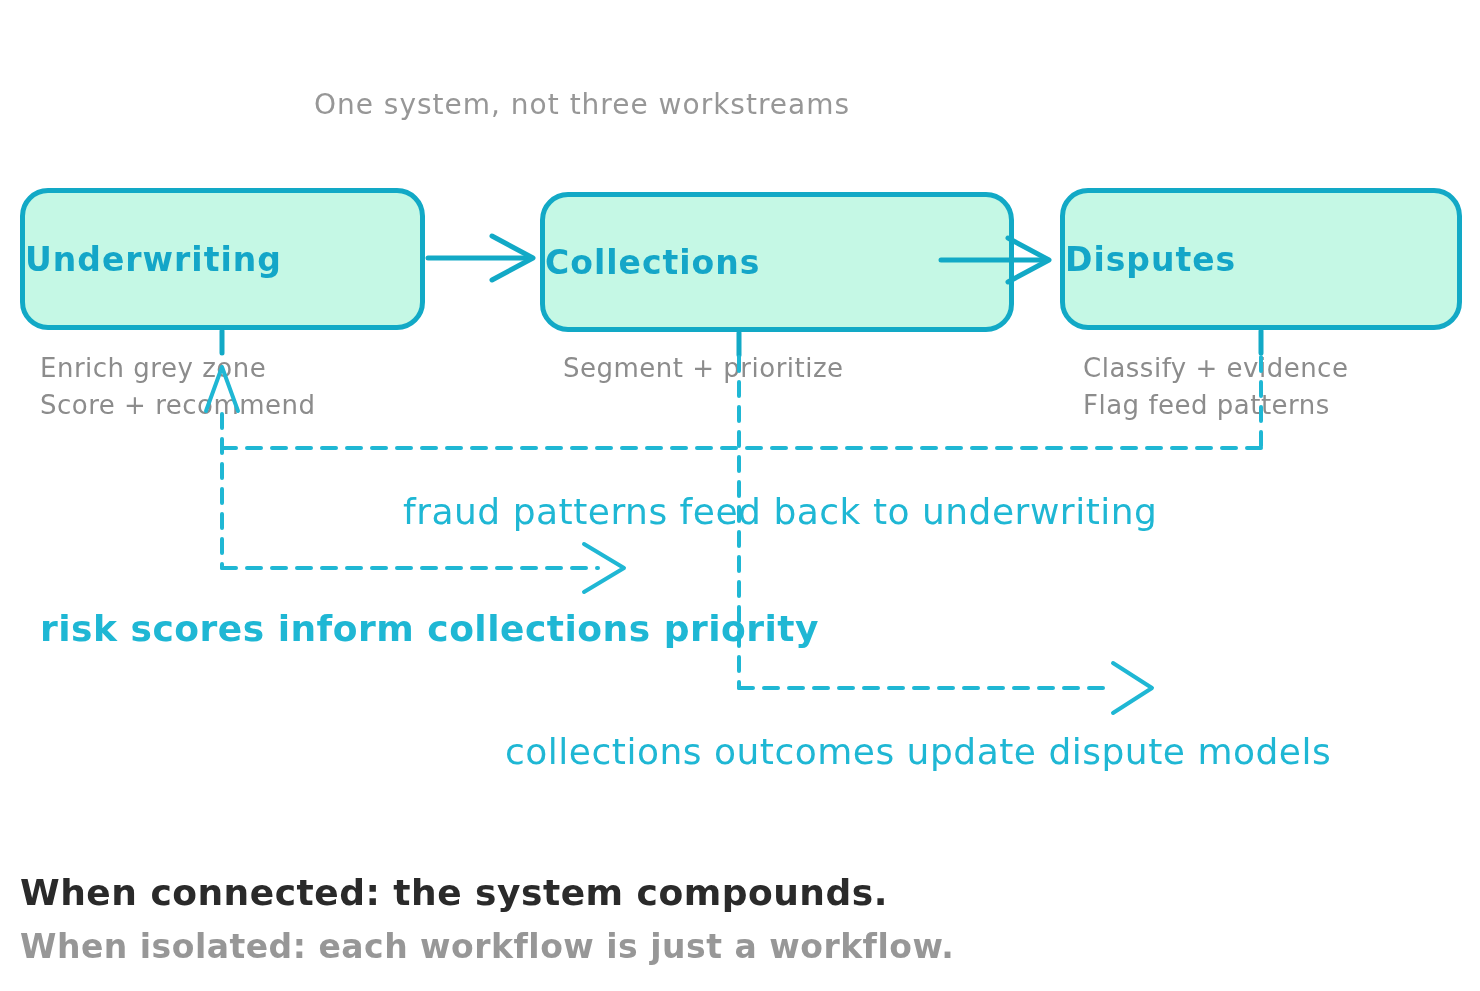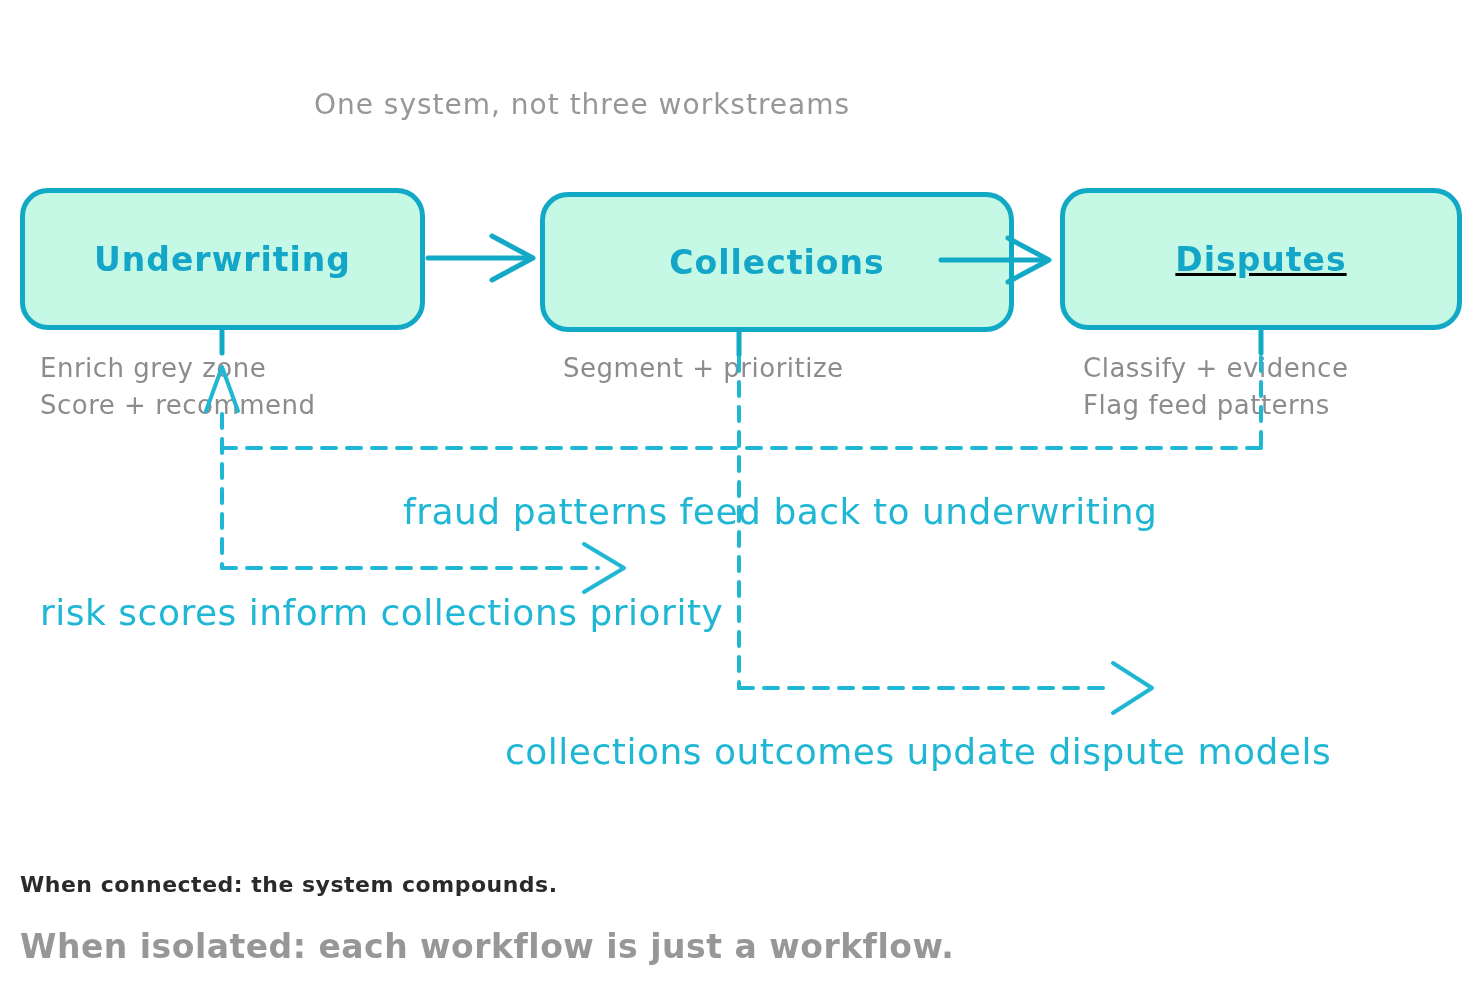--- a/index.html
+++ b/index.html
@@ -21,45 +21,45 @@
     letter-spacing:1px;
   }
   .subtitle{
     position:absolute;left:582px;top:88px;transform:translateX(-50%);
     font-size:28px;color:var(--footer-gray);white-space:nowrap;letter-spacing:1px;
   }
 
   .node{
     position:absolute;height:142px;border:5px solid var(--node-border);
     border-radius:28px;background:var(--node-fill);
-    display:flex;align-items:center;justify-content:center;
+    display:flex;align-items:center;
   }
   .node-label{font-size:33px;font-weight:600;color:var(--node-label);letter-spacing:1px;}
   .node-underwriting{left:20px;top:188px;width:405px;}
   .node-collections{left:540px;top:192px;width:474px;height:140px;}
-  .node-disputes{left:1060px;top:188px;width:402px;text-decoration:underline;}
+  .node-disputes{left:1060px;top:188px;width:402px;}
 
   .features{
     position:absolute;font-size:26px;color:var(--gray-text);
     line-height:37px;white-space:nowrap;letter-spacing:0.5px;
   }
   .features-underwriting{left:40px;top:350px;}
   .features-collections{left:563px;top:350px;}
   .features-disputes{left:1083px;top:350px;}
 
   .flow-label{
     position:absolute;font-size:36px;color:var(--dashed);
     white-space:nowrap;letter-spacing:0.5px;
   }
   .flow-label-fraud{left:403px;top:491px;}
-  .flow-label-risk{left:40px;top:592px;}
+  .flow-label-risk{left:40px;top:608px;font-weight:bold;}
   .flow-label-collections-outcomes{left:505px;top:731px;}
 
   .footer-line1{
-    position:absolute;left:20px;top:872px;font-size:22px;font-weight:bold;
+    position:absolute;left:20px;top:872px;font-size:36px;font-weight:bold;
     color:#2a2a2a;white-space:nowrap;letter-spacing:0.5px;
   }
   .footer-line2{
     position:absolute;left:20px;top:927px;font-size:33px;
     color:var(--footer-gray);white-space:nowrap;letter-spacing:0.5px;font-weight:bold;
   }
 
   svg.connectors{position:absolute;left:0;top:0;pointer-events:none;}
   .solid-stroke{stroke:var(--node-border);stroke-width:5;fill:none;stroke-linecap:round;stroke-linejoin:round;}
   .dash-stroke{stroke:var(--dashed);stroke-width:4;fill:none;stroke-linecap:round;stroke-dasharray:14 11;}

